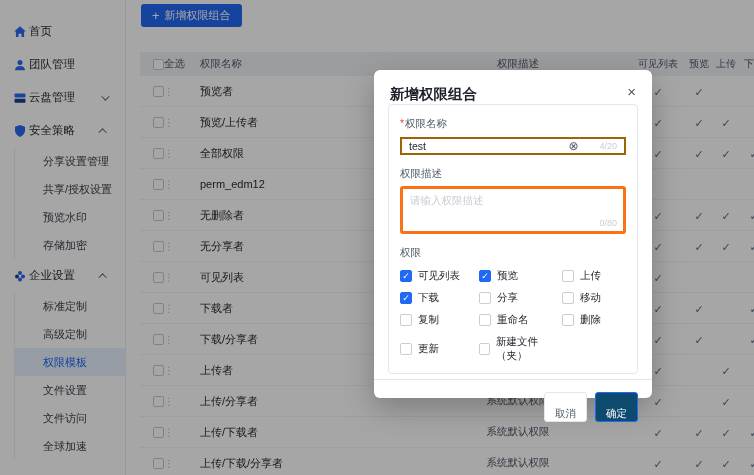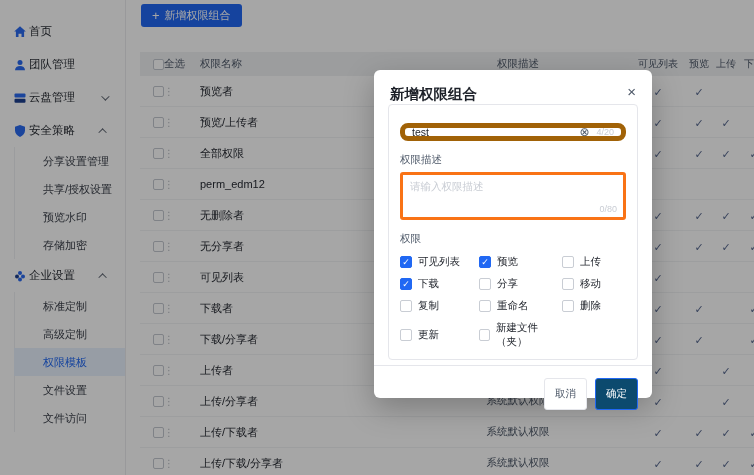--- a/index.html
+++ b/index.html
@@ -54,22 +54,22 @@
     background:#fff; border-radius:6px; z-index:10;
     box-shadow:0 10px 30px rgba(0,0,0,0.25); display:flex; flex-direction:column; }
   .m-head { height:43px; padding:15px 16px 0; display:flex; align-items:flex-start;
     justify-content:space-between; }
   .m-title { font-size:14.5px; font-weight:bold; color:#1d2129; }
   .m-close { font-size:15px; color:#4e5969; line-height:14px; cursor:pointer; }
   .m-box { margin:0 14px; border:1px solid #e5e6eb; border-radius:4px;
     padding:12px 11px 10px; }
   .f-label { font-size:10.5px; color:#4e5969; }
   .f-label .req { color:#f53f3f; margin-right:1px; }
-  .inp-wrap { margin-top:6px; height:18px; border:5px solid #a16207; border-radius:8px;
-    display:flex; align-items:center; padding:0 7px; gap:7px; }
+  .inp-wrap { margin-top:6px; height:18px; border:2px solid #a16207; border-radius:0;
+    display:flex; align-items:center; padding:0 7px; gap:21px; }
   .inp-wrap input { flex:1; border:none; outline:none; font-size:10.5px; color:#1d2129;
     font-family:inherit; min-width:0; background:transparent; }
   .clear-ic { font-size:12px; color:#4e5969; line-height:1; cursor:pointer; }
   .counter { font-size:9px; color:#c9cdd4; }
   .ta-wrap { margin-top:5px; height:48px; border:3px solid #f97316; border-radius:3px;
     position:relative; padding:5px 7px; }
   .ta-wrap textarea { width:100%; height:28px; border:none; outline:none; resize:none;
     font-size:10.5px; font-family:inherit; color:#1d2129; background:transparent; }
   .ta-wrap textarea::placeholder { color:#c9cdd4; }
   .ta-counter { position:absolute; right:6px; bottom:3px; }
@@ -77,21 +77,21 @@
   .cb-grid { margin-top:9px; display:grid; grid-template-columns:79px 83px 1fr;
     row-gap:8px; }
   .cbx { display:flex; align-items:center; gap:6px; font-size:10.5px; color:#1d2129;
     cursor:pointer; }
   .cbx .box { width:12px; height:12px; border:1px solid #c9cdd4; border-radius:2px;
     background:#fff; display:flex; align-items:center; justify-content:center;
     font-size:9px; color:#fff; line-height:1; }
   .cbx .box.on { background:#2168f3; border-color:#2168f3; }
   .m-foot { margin-top:5px; border-top:1px solid #e5e6eb; padding:12px 14px 0;
     display:flex; justify-content:flex-end; gap:8px; }
-  .m-btn { height:32px; padding:4px 10px; border-radius:3px; font-size:10.5px;
+  .m-btn { height:20px; padding:14px 10px; border-radius:3px; font-size:10.5px;
     cursor:pointer; font-family:inherit; }
   .m-btn.ghost { background:#fff; border:1px solid #e5e6eb; color:#4e5969; }
   .m-btn.primary { background:#0c4a6e; border:1px solid #2168f3; color:#fff; }
 </style>
 </head>
 <body>
 
 <div class="stage">
 
   <nav class="sidebar" id="sidebar">
@@ -135,20 +135,21 @@
           <circle cx="7" cy="10.4" r="2" fill="#2a6af0"></circle>
         </svg>
         <span class="lbl">企业设置</span>
         <span class="chev up"></span>
       </div>
       <div class="side-sub">标准定制</div>
       <div class="side-sub">高级定制</div>
       <div class="side-sub active">权限模板</div>
       <div class="side-sub">文件设置</div>
       <div class="side-sub">文件访问</div>
+      <div class="side-sub">全球加速</div>
     </nav>
 
   <div class="main">
     <button class="btn-add">
       <span class="plus">+</span>
       <span>新增权限组合</span>
     </button>
 
     <div class="tbl">
       <div class="tr head">
@@ -327,20 +328,23 @@
   </div>
 
   <div class="dim"></div>
 
   <div class="modal">
     <div class="m-head">
       <span class="m-title">新增权限组合</span>
       <span class="m-close">×</span>
     </div>
     <div class="m-box">
+      <div class="f-label">
+        <span class="req">*</span><span>权限名称</span>
+      </div>
       <div class="inp-wrap">
         <input value="test" style="">
         <span class="clear-ic">⊗</span>
         <span class="counter">4/20</span>
       </div>
       <div class="f-label mt12">权限描述</div>
       <div class="ta-wrap">
         <textarea placeholder="请输入权限描述" style=""></textarea>
         <span class="counter ta-counter">0/80</span>
       </div>

